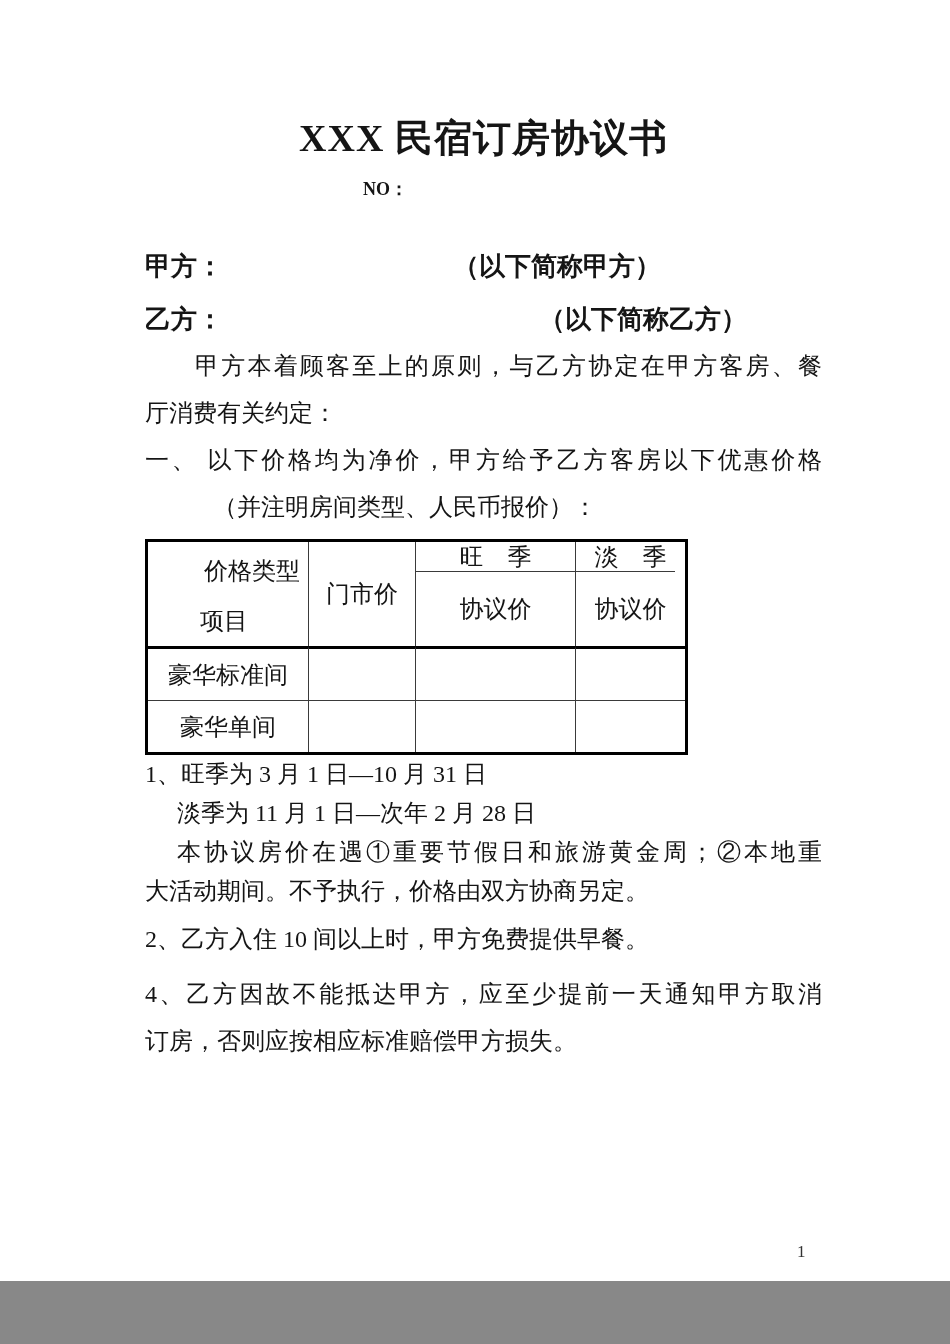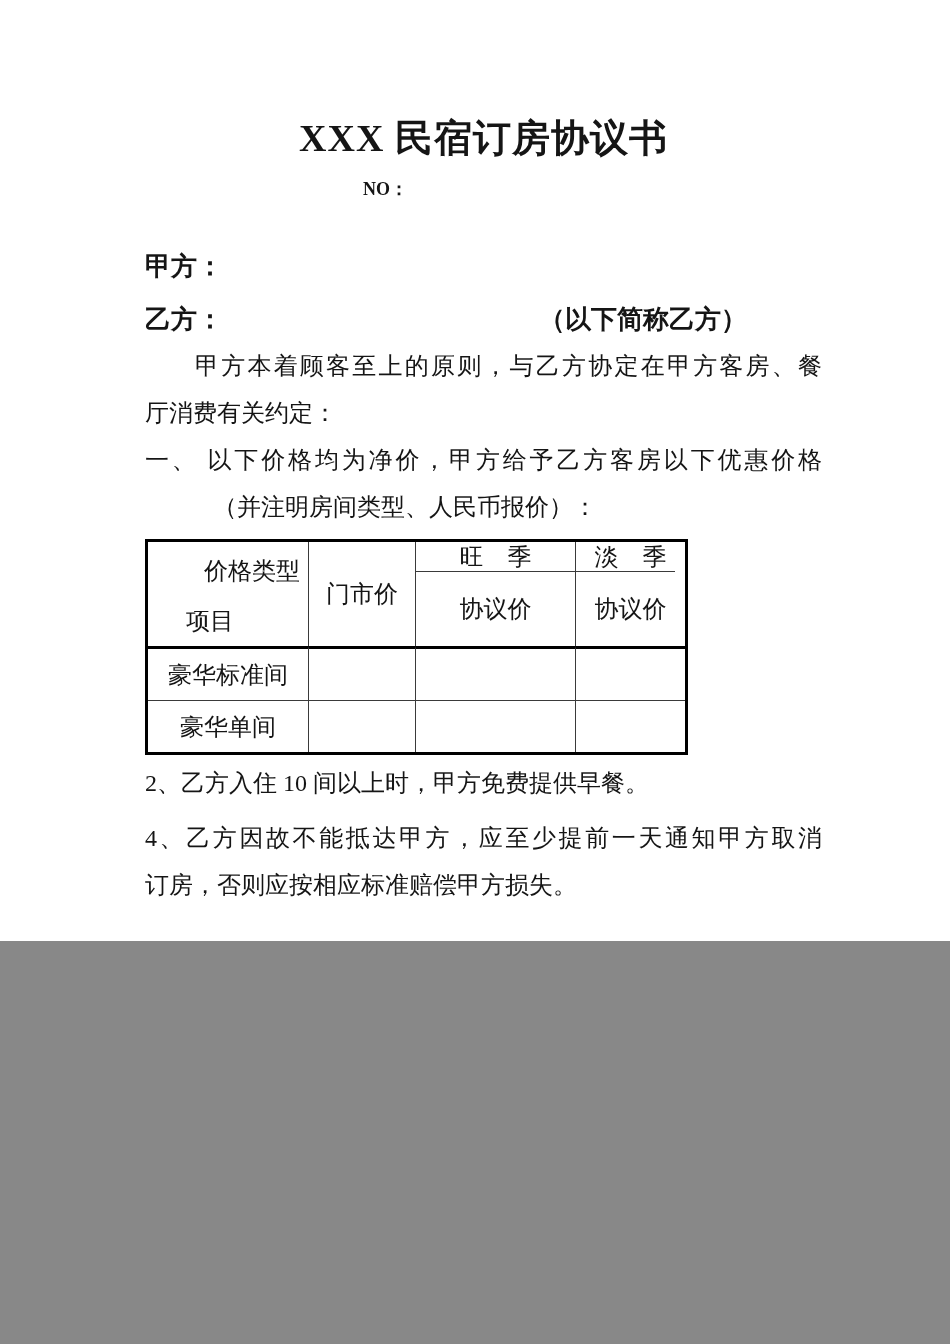--- a/index.html
+++ b/index.html
@@ -1,18 +1,18 @@
 <!DOCTYPE html>
 <html><head>
 <meta charset="utf-8">
 <style>
   html,body { margin:0; padding:0; background:#888; }
   .page {
     position:relative;
-    width:950px; height:941px;
+    width:950px; height:1281px;
     margin:0 auto;
     background:#ffffff;
     color:#151515;
     font-family:"Liberation Serif","DejaVu Serif",serif;
     overflow:hidden;
   }
   .content { padding:110px 128px 0 145px; }
 
   .doc-title {
     text-align:center;
@@ -65,21 +65,21 @@
     box-sizing:border-box;
     font-size:24px;
   }
   .ptable div { box-sizing:border-box; }
   .cell-corner {
     grid-column:1; grid-row:1/3;
     border-right:1px solid #3a3a3a;
     padding-top:4px;
   }
   .corner-top  { text-align:right; padding-right:8px; line-height:50px; }
-  .corner-bot  { text-align:left;  padding-left:38px; line-height:50px; }
+  .corner-bot  { text-align:left;  padding-left:52px; line-height:50px; }
   .cell-list {
     grid-column:2; grid-row:1/3;
     border-right:1px solid #3a3a3a;
     display:flex; align-items:center; justify-content:center;
   }
   .cell-season {
     position:relative;
     display:flex; align-items:center; justify-content:center;
     line-height:30px;
   }
@@ -116,20 +116,21 @@
 
 <div class="page">
   <div class="content">
 
     <div class="doc-title">XXX 民宿订房协议书</div>
 
     <div class="no-line">NO：</div>
 
     <div class="party-line party-a">
       <span>甲方：</span>
+      <span class="note">（以下简称甲方）</span>
     </div>
 
     <div class="party-line party-b">
       <span>乙方：</span>
       <span class="note">（以下简称乙方）</span>
     </div>
 
     <div class="para">
       <div class="line indent2 stretch">甲方本着顾客至上的原则，与乙方协定在甲方客房、餐</div>
       <div class="line">厅消费有关约定：</div>
@@ -155,20 +156,26 @@
       <div class="drow1 dcol2"></div>
       <div class="drow1 dcol3"></div>
       <div class="drow1 dcol4"></div>
 
       <div class="drow2 dcol1">豪华单间</div>
       <div class="drow2 dcol2"></div>
       <div class="drow2 dcol3"></div>
       <div class="drow2 dcol4"></div>
     </div>
 
+    <div class="para tight">
+      <div class="line">1、旺季为 3 月 1 日—10 月 31 日</div>
+      <div class="line indent-cont">淡季为 11 月 1 日—次年 2 月 28 日</div>
+      <div class="line indent-cont stretch">本协议房价在遇①重要节假日和旅游黄金周；②本地重</div>
+      <div class="line">大活动期间。不予执行，价格由双方协商另定。</div>
+    </div>
 
     <div class="para m-clause2">
       <div class="line">2、乙方入住 10 间以上时，甲方免费提供早餐。</div>
     </div>
 
 
     <div class="para m-clause4">
       <div class="line stretch">4、乙方因故不能抵达甲方，应至少提前一天通知甲方取消</div>
       <div class="line">订房，否则应按相应标准赔偿甲方损失。</div>
     </div>

